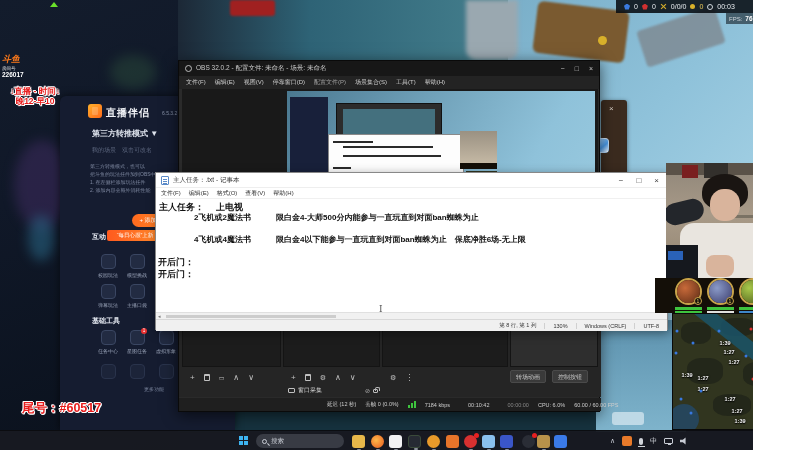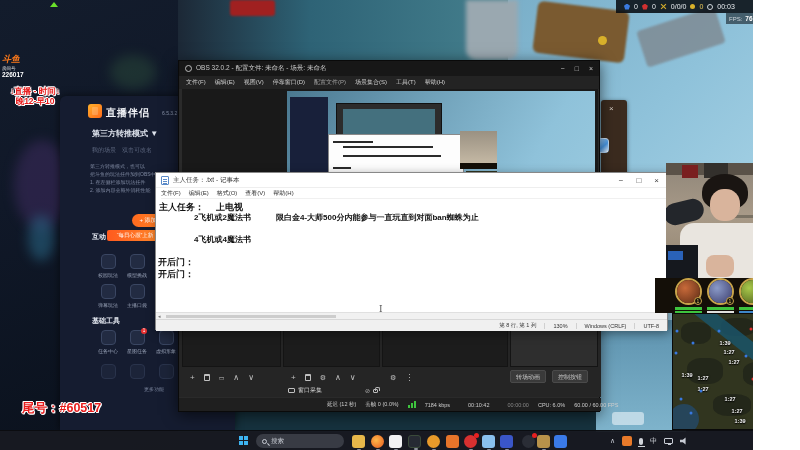--- a/index.html
+++ b/index.html
@@ -411,20 +411,21 @@
       <span>格式(O)</span>
       <span>查看(V)</span>
       <span>帮助(H)</span>
     </div>
     <div class="np-body">
       <span class="np-line" style="left:3px;top:2px;font-size:9px;">主人任务：</span>
       <span class="np-line" style="left:60px;top:2px;font-size:9px;">上电视</span>
       <span class="np-line" style="left:38px;top:13px;">2飞机或2魔法书</span>
       <span class="np-line" style="left:120px;top:13px;">限白金4-大师500分内能参与一直玩直到对面ban蜘蛛为止</span>
       <span class="np-line" style="left:38px;top:35px;">4飞机或4魔法书</span>
+      <span class="np-line" style="left:120px;top:35px;">限白金4以下能参与一直玩直到对面ban蜘蛛为止　保底净胜6场-无上限</span>
       <span class="np-line" style="left:2px;top:57px;font-size:9px;">开后门：</span>
       <span class="np-line" style="left:2px;top:69px;font-size:9px;">开后门：</span>
       <span class="np-caret">I</span>
     </div>
     <div class="np-hscroll">
       <span class="arr">◂</span>
       <span class="thumb"></span>
     </div>
     <div class="np-status">
       <span style="border-left:none;">第 8 行, 第 1 列</span>

